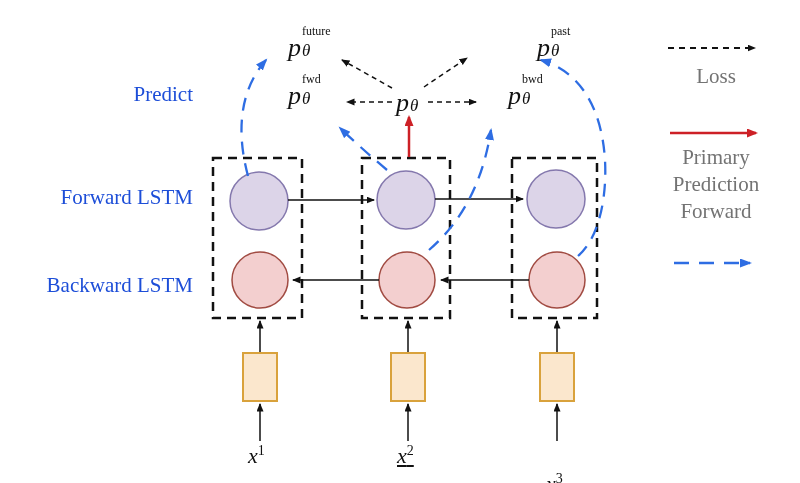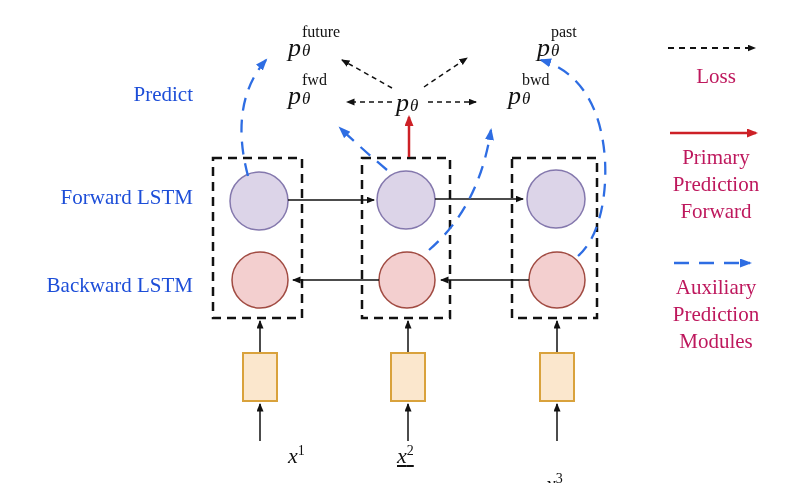--- a/index.html
+++ b/index.html
@@ -8,25 +8,25 @@
     font-family:"Liberation Serif", serif;color:#111;overflow:hidden;
   }
   #overlay{position:absolute;left:0;top:0;width:800px;height:483px;}
   .rowlabel{
     position:absolute;left:0;width:193px;text-align:right;
     font-size:21px;color:#1d4ed8;white-space:nowrap;
   }
   .pred{position:absolute;display:flex;align-items:flex-start;}
   .pred .base{font-style:italic;font-size:26px;line-height:26px;padding-top:13px;}
   .pred .stack{display:flex;flex-direction:column;margin-left:1px;}
-  .pred .stack .sup{font-size:16px;line-height:19px;height:19px;white-space:nowrap;}
+  .pred .stack .sup{font-size:12px;line-height:19px;height:19px;white-space:nowrap;}
   .pred .stack .sub{font-size:17px;line-height:19px;font-style:italic;}
   .xlabel{position:absolute;font-style:italic;font-size:22px;line-height:22px;}
   .xlabel sup{font-size:14px;font-style:normal;}
-  .legend-text{position:absolute;text-align:center;font-size:21px;line-height:27px;color:#be185d;}
+  .legend-text{position:absolute;text-align:center;font-size:21px;line-height:27px;color:#737373;}
 </style>
 </head>
 <body>
 
 <div id="stage">
 
   <svg id="overlay" viewBox="0 0 800 483" xmlns="http://www.w3.org/2000/svg">
     <defs>
       <marker id="ab" markerUnits="userSpaceOnUse" markerWidth="9" markerHeight="8" refX="7.5" refY="3.5" orient="auto">
         <path d="M0,0 L8.5,3.5 L0,7 z" fill="#111111"></path>
@@ -119,27 +119,26 @@
     </span>
   </div>
   <div class="pred" style="left:537px;top:22px;">
     <span class="base">p</span>
     <span class="stack">
       <span class="sup">past</span>
       <span class="sub">θ</span>
     </span>
   </div>
 
-  <div class="xlabel" style="left:248px;top:440px;margin-left:40px;">
+  <div class="xlabel" style="left:248px;top:440px;">
     <span>x</span><sup>1</sup>
   </div>
   <div class="xlabel" style="left:397px;top:440px;text-decoration:underline;">
     <span>x</span><sup>2</sup>
   </div>
   <div class="xlabel" style="left:546px;top:440px;margin-top:28px;">
     <span>x</span><sup>3</sup>
   </div>
 
   <div class="legend-text" style="left:660px;top:63px;width:112px;">Loss</div>
   <div class="legend-text" style="left:656px;top:144px;width:120px;">Primary Prediction Forward</div>
-  <div class="legend-text" style="left:656px;top:274px;width:120px;">Auxiliary Prediction Modules</div>
 
 </div>
 
 </body></html>

